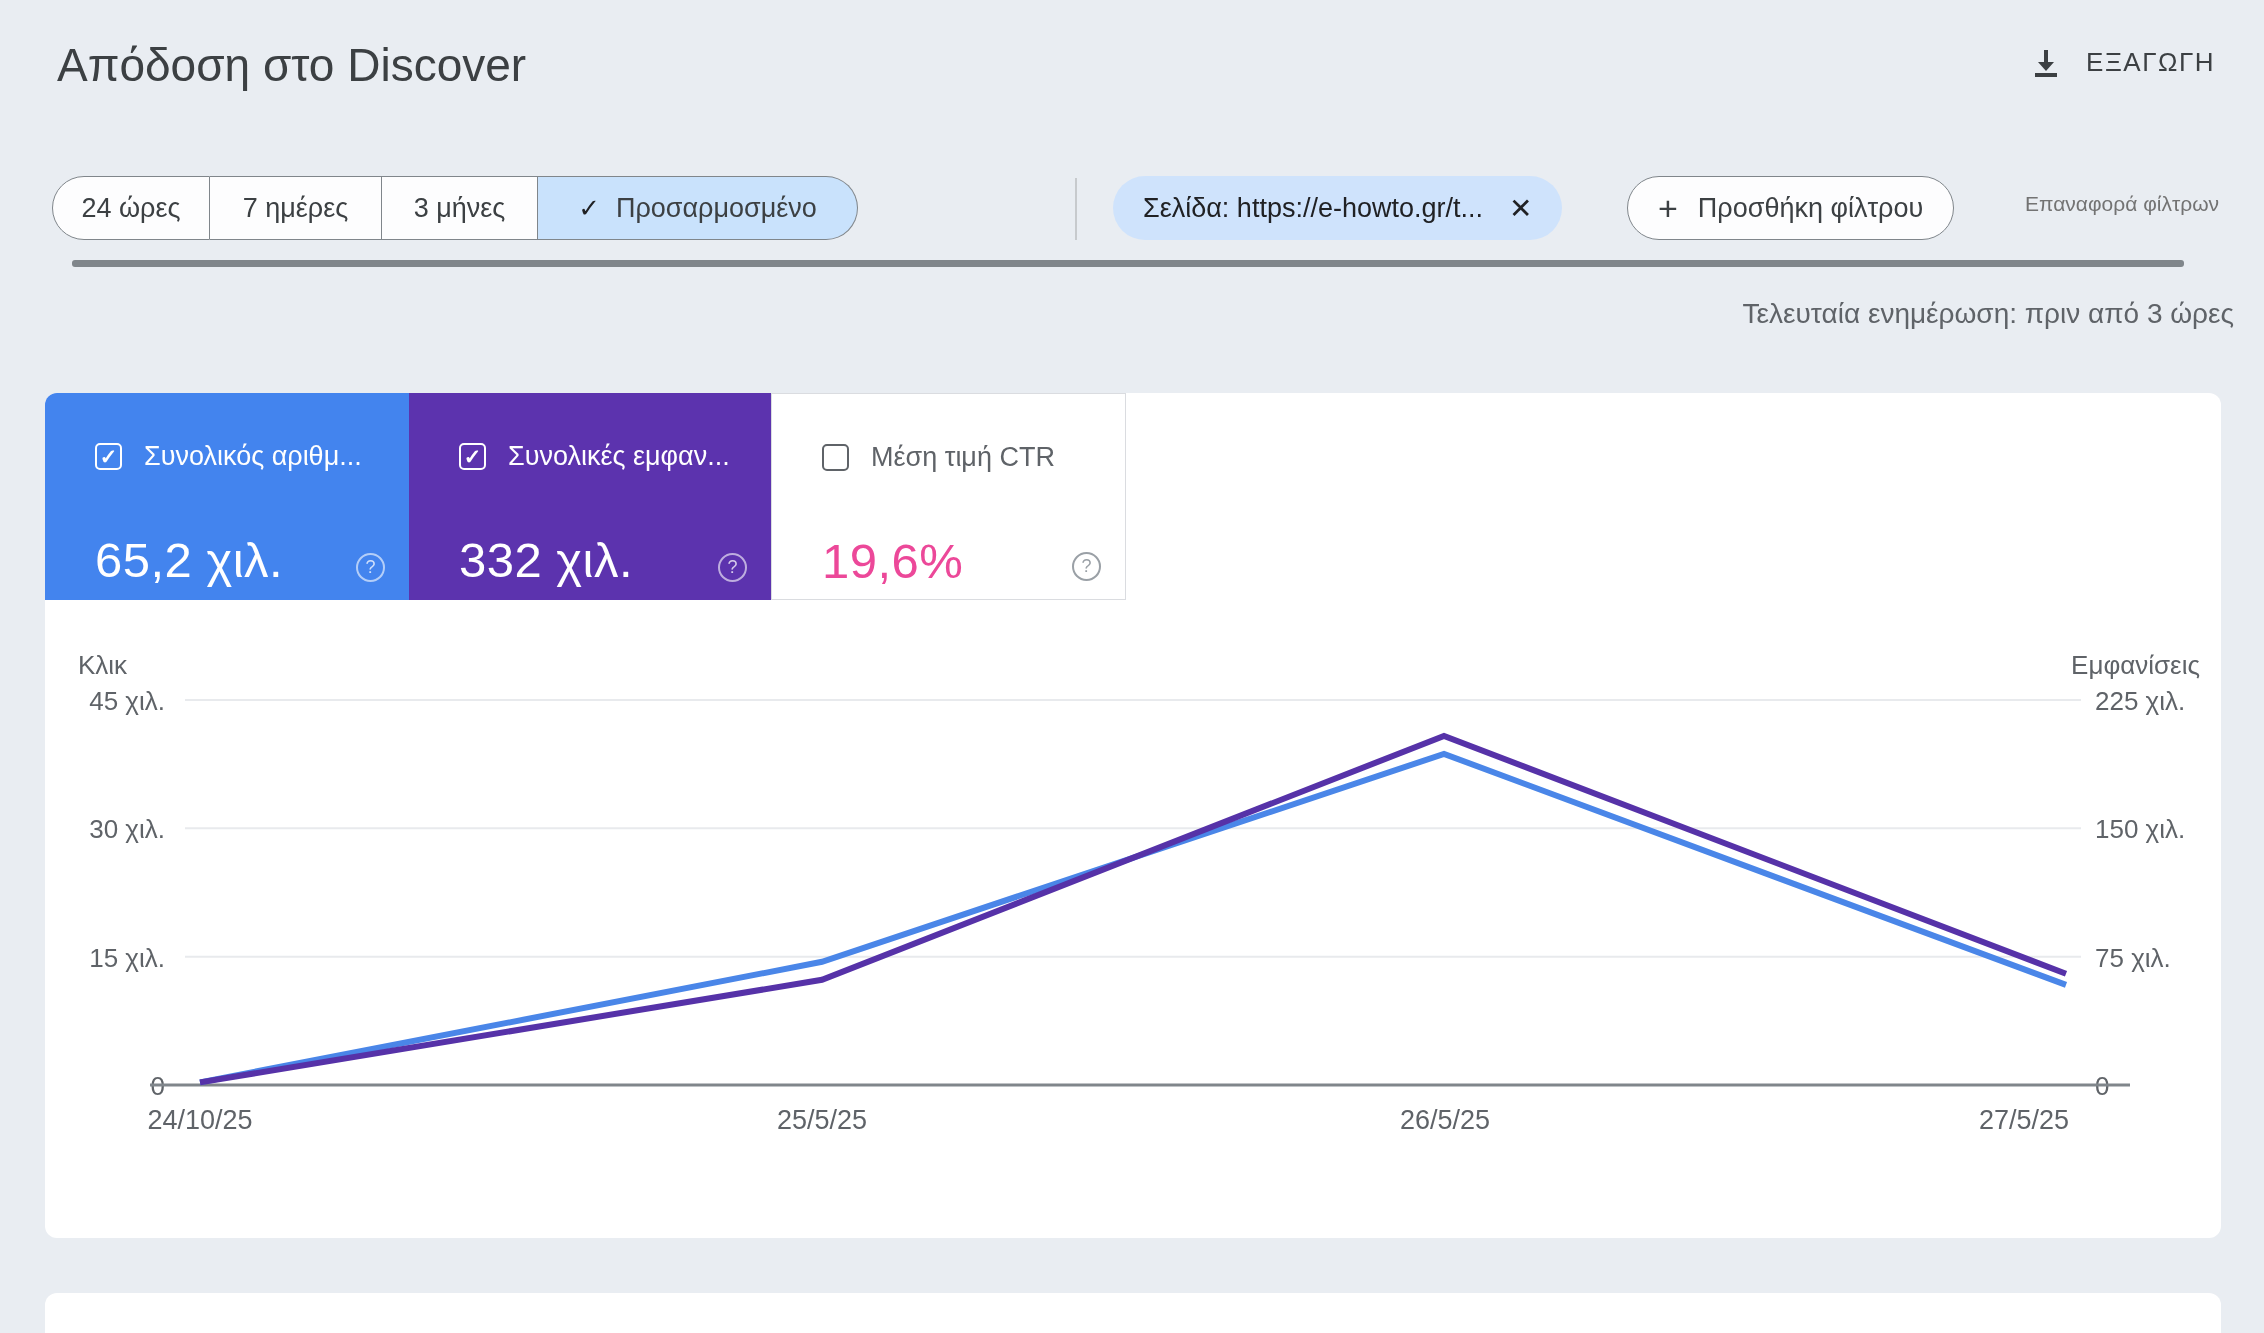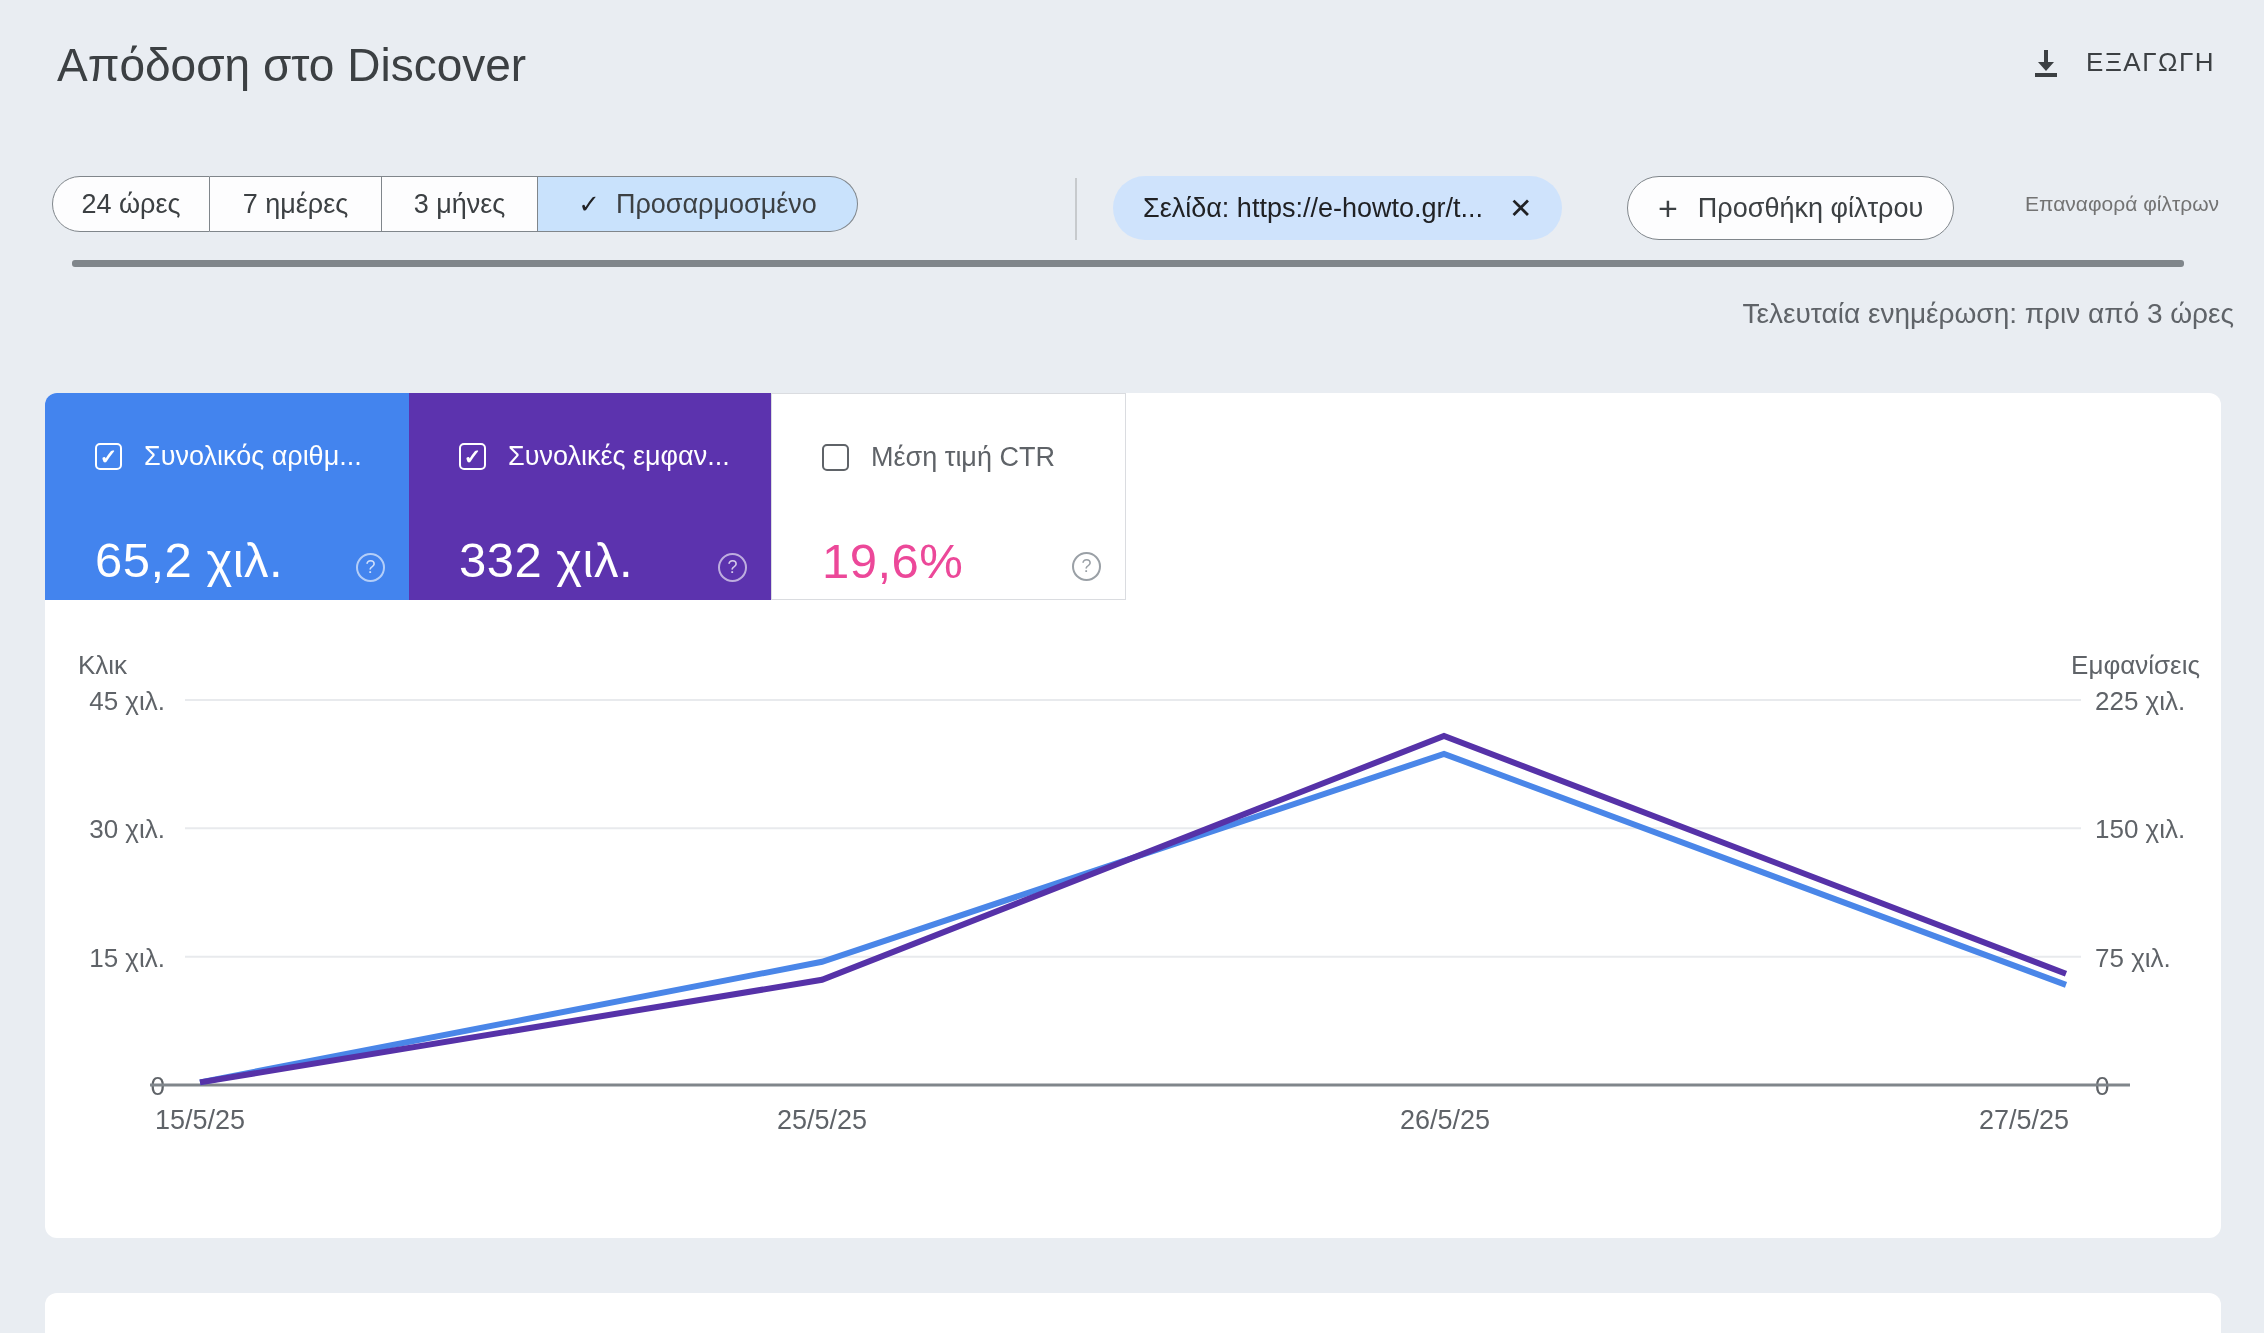--- a/index.html
+++ b/index.html
@@ -20,21 +20,21 @@
     position:absolute; top:46px; right:49px;
     display:flex; align-items:center; gap:24px;
     font-size:26px; font-weight:500; letter-spacing:1.5px;
     color:#3c4043; cursor:pointer;
   }
   .export-btn svg { display:block; }
   
   .chips-row { position:absolute; left:52px; top:176px; height:64px; display:flex; }
   .seg {
     display:flex; align-items:center; justify-content:center;
-    height:56px; border:1px solid #80868b; border-left-width:0;
+    height:64px; border:1px solid #80868b; border-left-width:0;
     background:#fdfdfe; font-size:27px; color:#3c4043; cursor:pointer;
     padding:0 10px;
   }
   .seg:first-child { border-left-width:1px; border-radius:32px 0 0 32px; }
   .seg:last-child { border-radius:0 32px 32px 0; }
   .seg.selected { background:#c9e2fc; gap:16px; }
   .seg .check { font-size:26px; color:#202124; }
   .w1{width:158px}.w2{width:172px}.w3{width:190px}.w4{width:156px}.w5{width:320px}
   .vert-divider {
     position:absolute; left:1075px; top:178px; width:2px; height:62px; background:#c7cacd;
@@ -208,21 +208,21 @@
 
 <div class="tick tick-left ty0">45 χιλ.</div>
 <div class="tick tick-left ty1">30 χιλ.</div>
 <div class="tick tick-left ty2">15 χιλ.</div>
 <div class="tick tick-left ty3">0</div>
 <div class="tick tick-right ty0">225 χιλ.</div>
 <div class="tick tick-right ty1">150 χιλ.</div>
 <div class="tick tick-right ty2">75 χιλ.</div>
 <div class="tick tick-right ty3">0</div>
 
-<div class="xlabel x0">15/5/25</div>
+<div class="xlabel x0">24/10/25</div>
 <div class="xlabel x1">25/5/25</div>
 <div class="xlabel x2">26/5/25</div>
 <div class="xlabel x3">27/5/25</div>
 
 <svg id="chart-svg" width="2264" height="1333" viewBox="0 0 2264 1333">
     <line x1="185" y1="700" x2="2081" y2="700" stroke="#e8eaed" stroke-width="2"></line>
     <line x1="185" y1="828.3333333333334" x2="2081" y2="828.3333333333334" stroke="#e8eaed" stroke-width="2"></line>
     <line x1="185" y1="956.6666666666667" x2="2081" y2="956.6666666666667" stroke="#e8eaed" stroke-width="2"></line>
     <line x1="150" y1="1085" x2="2130" y2="1085" stroke="#80868b" stroke-width="3"></line>
     <polyline points="200,1082.4 822,961.8 1444,753.9 2066,984.9" fill="none" stroke="#4a86e8" stroke-width="6" stroke-linejoin="miter"></polyline>

